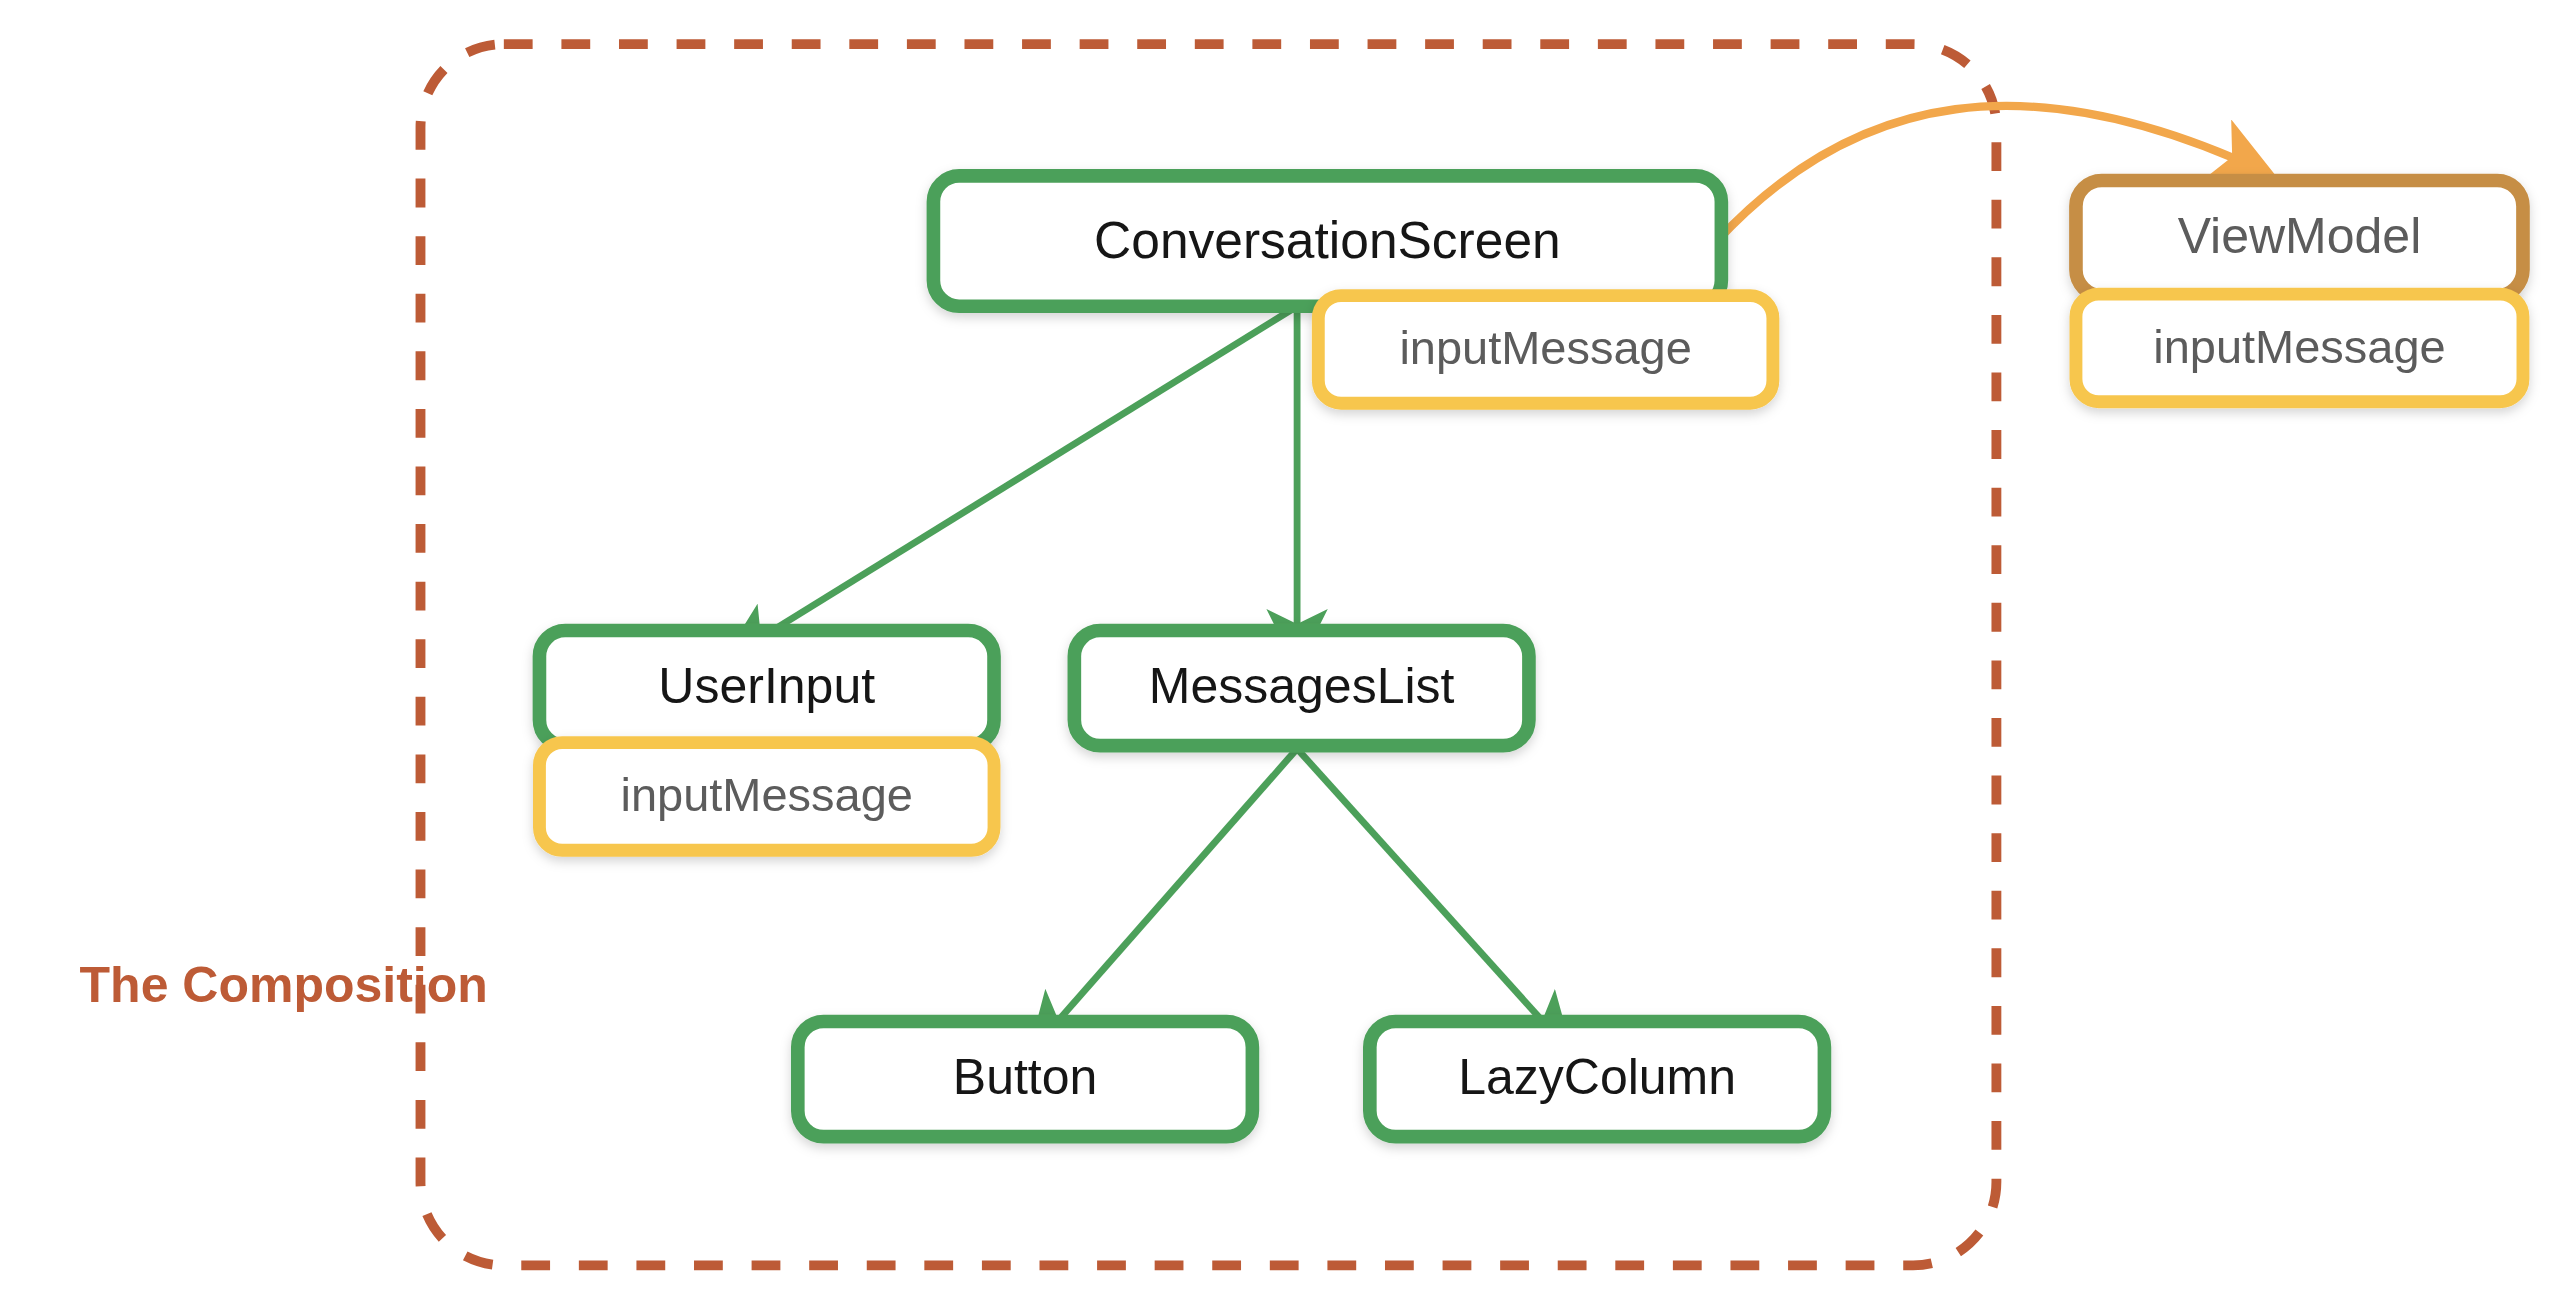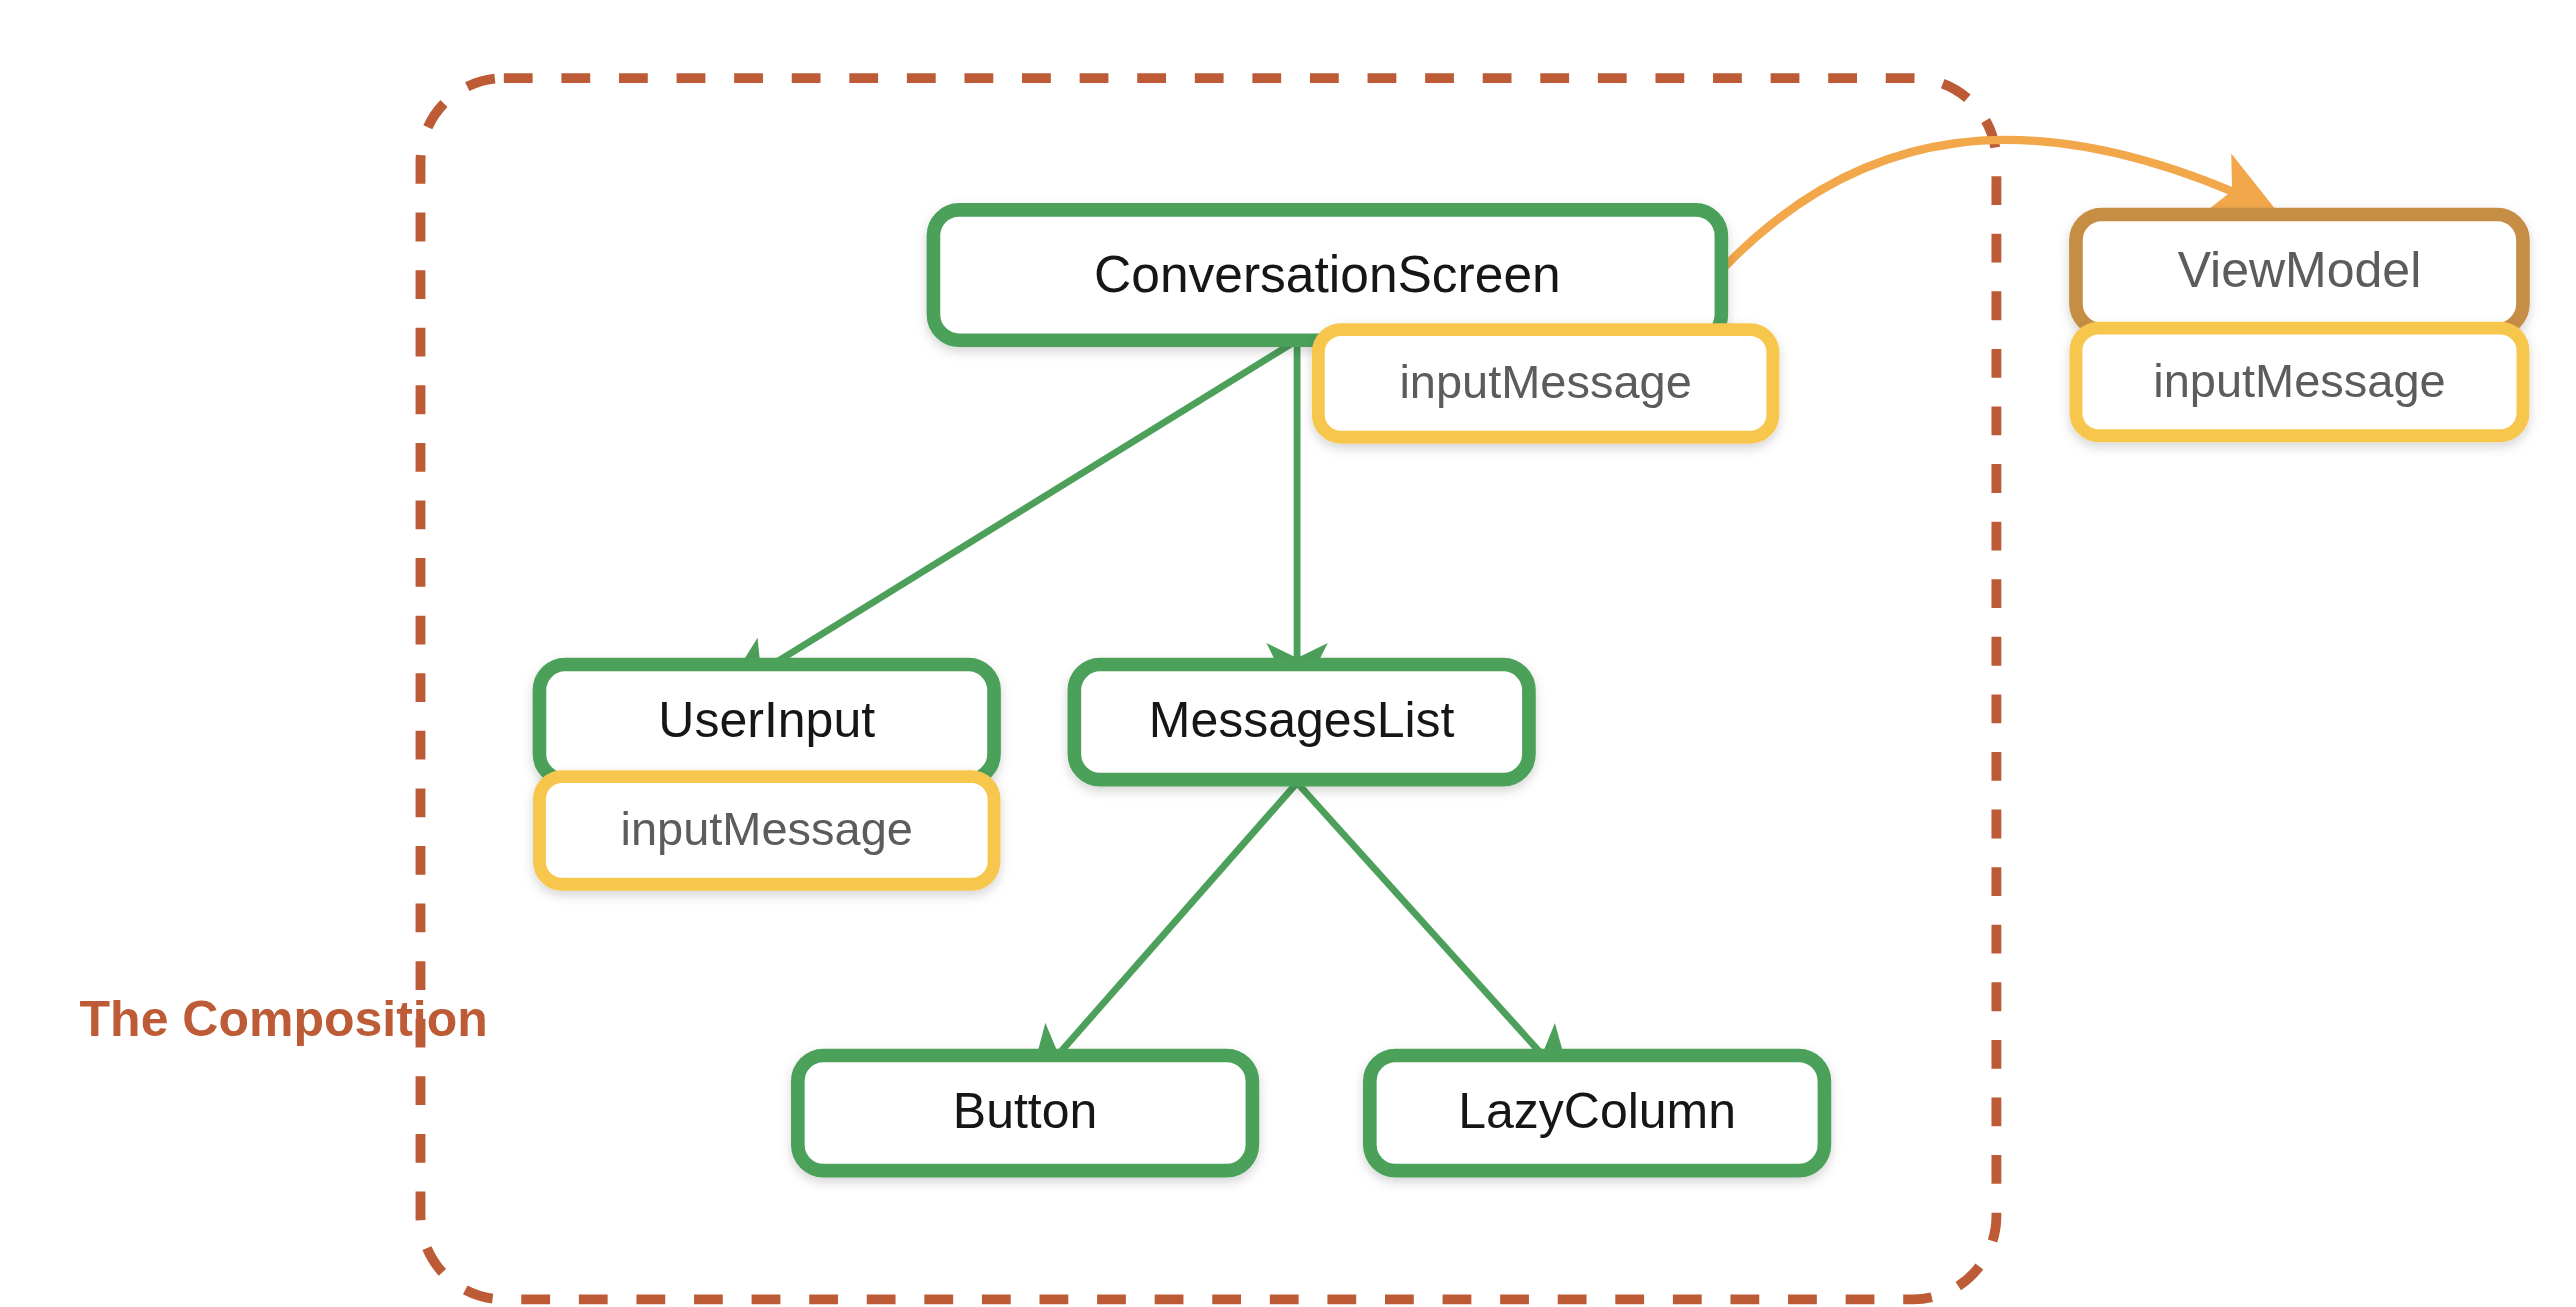--- a/index.html
+++ b/index.html
@@ -11,21 +11,20 @@
     width: 2576px;
     height: 1308px;
     overflow: hidden;
     font-family: "Liberation Sans", sans-serif;
   }
   #stage {
     position: relative;
     width: 2576px;
     height: 979px;
     background: #ffffff;
-    margin-top: 34px;
   }
   #stage svg.layer {
     position: absolute;
     top: 0;
     left: 0;
     width: 2576px;
     height: 1308px;
   }
   .node-text {
     font-family: "Liberation Sans", sans-serif;

